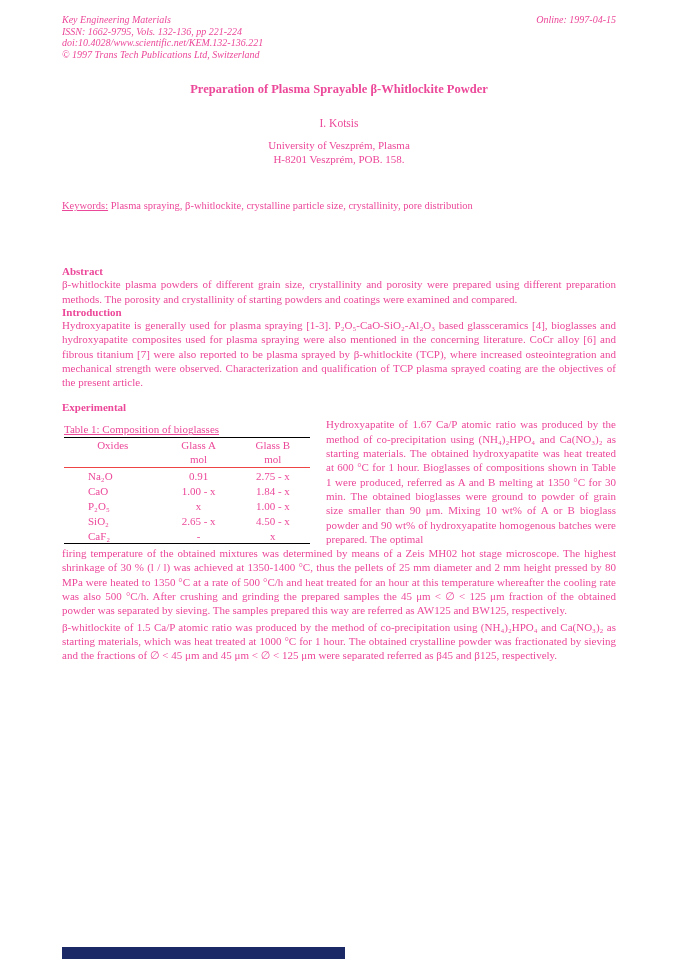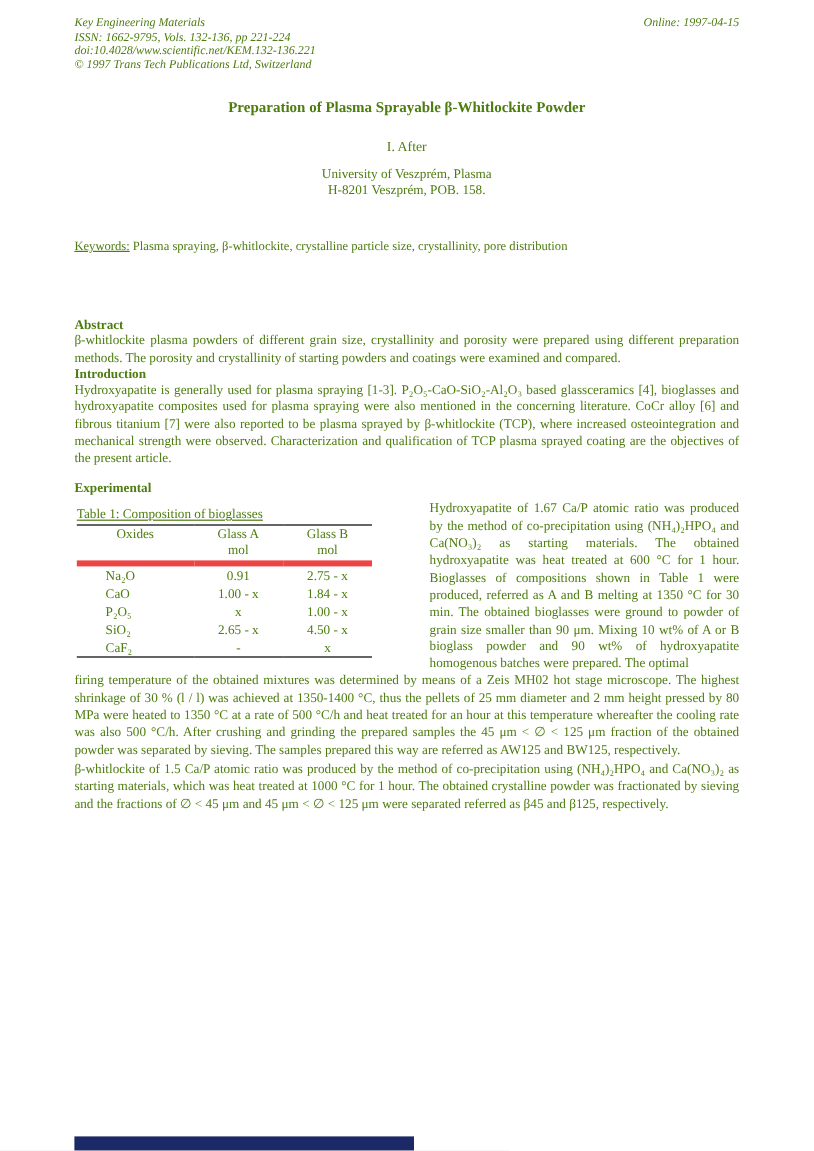--- a/index.html
+++ b/index.html
@@ -1,19 +1,19 @@
 <!DOCTYPE html>
 <html><head>
 <meta charset="utf-8">
 <style>
   * { margin:0; padding:0; box-sizing:border-box; }
   html,body { background:#e8e8e8; }
   .page {
     width:678px; height:959px; margin:0 auto; background:#ffffff;
-    position:relative; overflow:hidden; color:#4d7c0f;
+    position:relative; overflow:hidden; color:#ec4899;
     font-family:"Liberation Serif","DejaVu Serif",serif;
     padding:14px 62px 0 62px;
   }
   
   .header { display:flex; justify-content:space-between; align-items:flex-start;
             font-style:italic; font-size:10px; line-height:11.6px; }
   .header-left div { white-space:nowrap; }
   .header-right { white-space:nowrap; }
   
   .title { text-align:center; font-size:12.5px; font-weight:bold; margin-top:22px; }
@@ -22,27 +22,27 @@
   
   .keywords { font-size:10.5px; margin-top:34px; }
   .kw-label { text-decoration:underline; }
   
   .sec-heading { font-size:11px; font-weight:bold; }
   .body-text { font-size:11px; line-height:14.3px; text-align:justify; }
   .sec-abstract { margin-top:54px; }
   .sec-intro { }
   .sec-exp { margin-top:12px; }
   
-  .exp-row { display:flex; margin-top:4px;gap:32px; }
+  .exp-row { display:flex; margin-top:4px; }
   .table-col { width:252px; flex:0 0 252px; margin-right:12px; }
   .table-caption { font-size:11px; text-decoration:underline; margin-top:6px; margin-left:2px; }
   table.bio { border-collapse:collapse; width:246px; margin-top:2px; margin-left:2px;
               font-size:11px; border-top:1px solid #000; border-bottom:1px solid #000; }
   table.bio th { font-weight:normal; text-align:center; padding:1px 2px; }
-  table.bio thead tr.subhead th { border-bottom:5px solid #ef4444; padding-bottom:2px; }
+  table.bio thead tr.subhead th { border-bottom:1px solid #ef4444; padding-bottom:2px; }
   table.bio td { text-align:center; padding:1.5px 2px; }
   table.bio td.oxide { text-align:left; padding-left:24px; }
   .side-col { flex:1; }
   .full-par { margin-top:0; }
   .par-gap { margin-top:2px; }
   
   .footer-bar { position:absolute; left:62px; bottom:0; width:283px; height:12px;
                 background:#1b2a66; }
 </style>
 </head>
@@ -55,21 +55,21 @@
       <div>Key Engineering Materials</div>
       <div>ISSN: 1662-9795, Vols. 132-136, pp 221-224</div>
       <div>doi:10.4028/www.scientific.net/KEM.132-136.221</div>
       <div>© 1997 Trans Tech Publications Ltd, Switzerland</div>
     </div>
     <div class="header-right">Online: 1997-04-15</div>
   </div>
 
   <div class="title">Preparation of Plasma Sprayable β-Whitlockite Powder</div>
 
-  <div class="author">I. After</div>
+  <div class="author">I. Kotsis</div>
 
   <div class="affiliation">
     <div>University of Veszprém, Plasma</div>
     <div>H-8201 Veszprém, POB. 158.</div>
   </div>
 
   <div class="keywords"><span class="kw-label">Keywords:</span><span> Plasma spraying, β-whitlockite, crystalline particle size, crystallinity, pore distribution</span></div>
 
   <div class="sec-abstract">
     <div class="sec-heading">Abstract</div>

